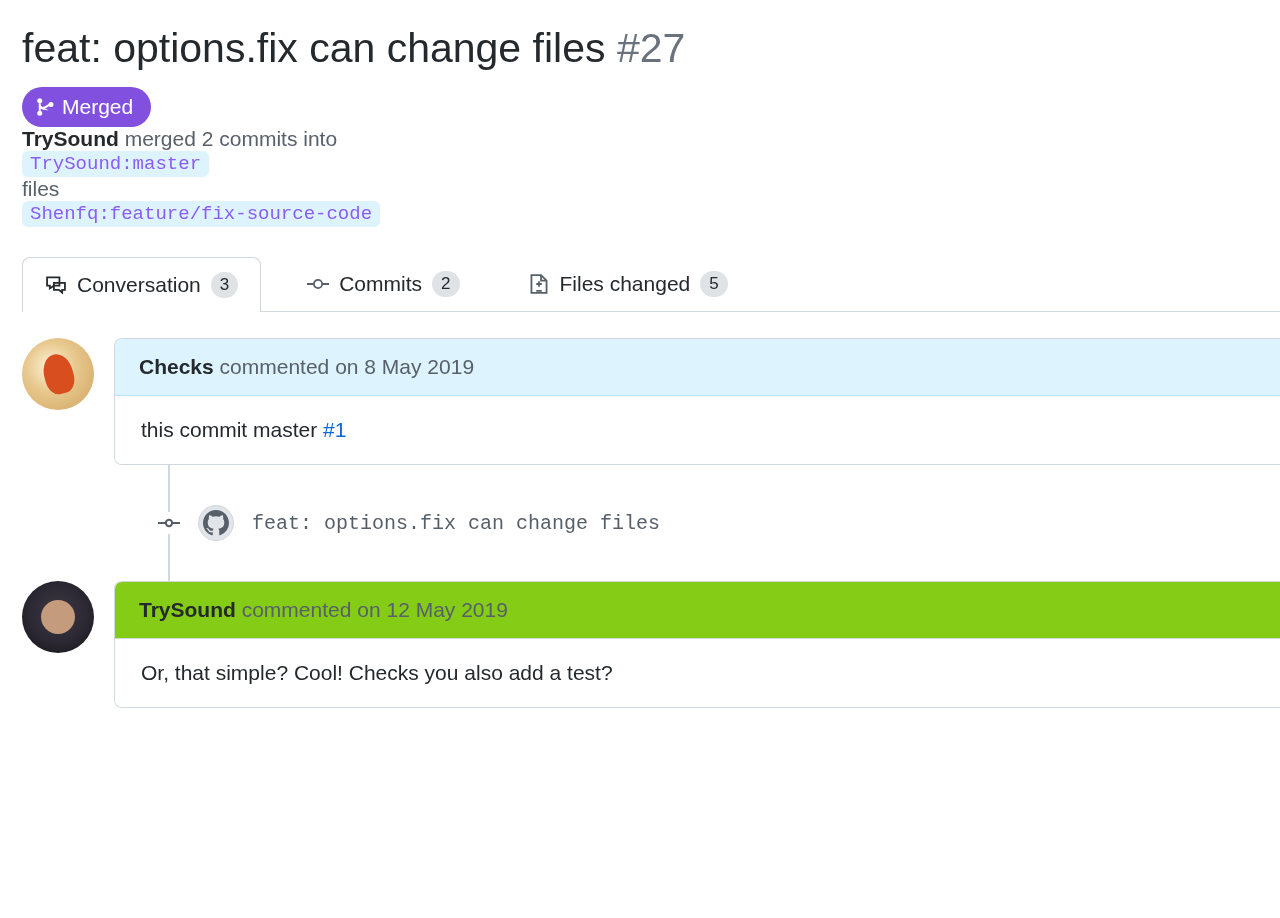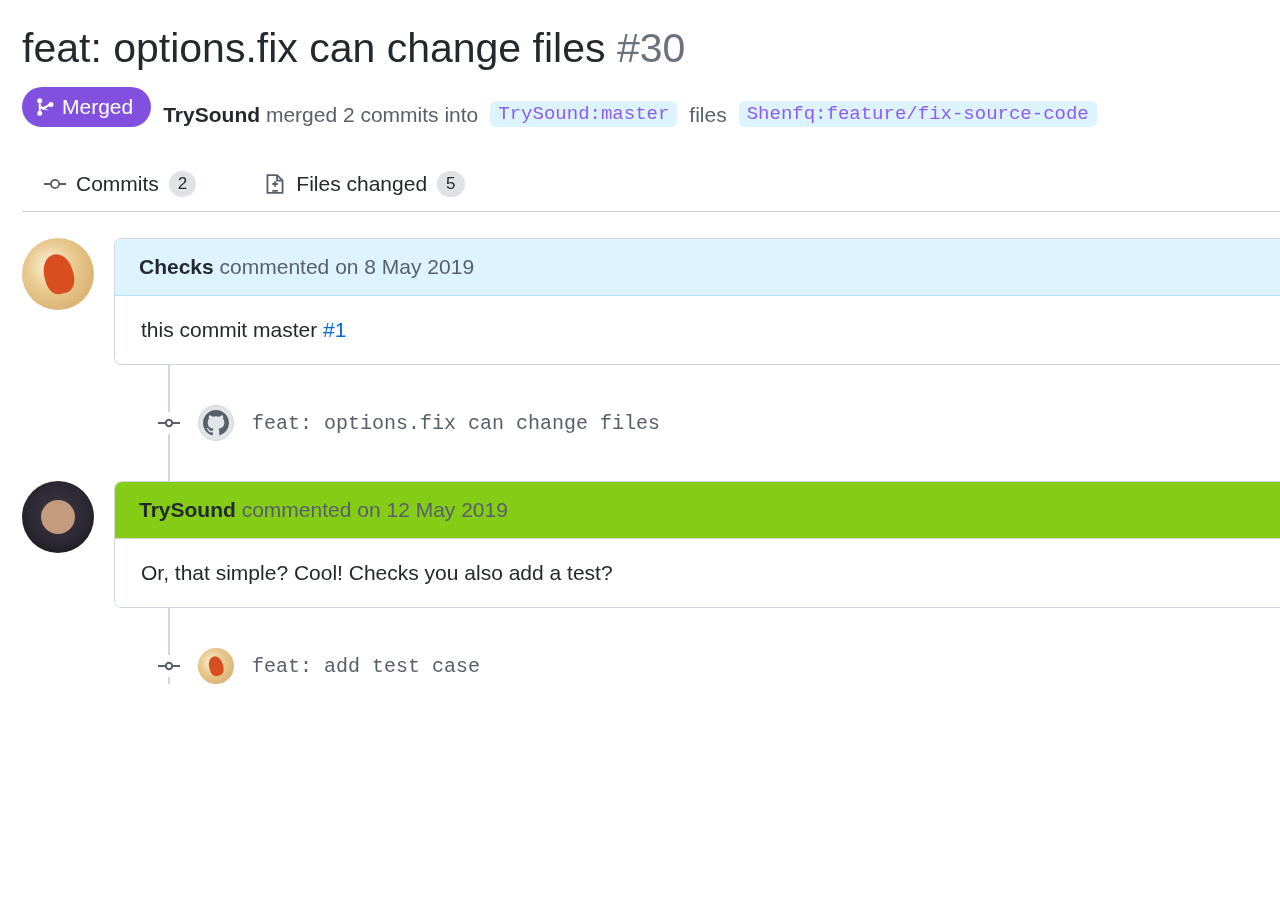--- a/index.html
+++ b/index.html
@@ -20,26 +20,26 @@
   .title {
     font-size: 41px;
     font-weight: 400;
     line-height: 1.2;
     margin: 0;
   }
   .title-bold { font-weight: 400; color: #24292e; }
   .title-num { color: #6a737d; font-weight: 300; }
   .meta-row {
     display: flex;
-    align-items: flex-end;
-    gap: 12px;
+    align-items: flex-start;
     flex-wrap: wrap;
     font-size: 21px;
     color: #586069;
     margin-bottom: 30px;
+    flex-direction: column;
   }
   .state-badge {
     display: inline-flex;
     align-items: center;
     gap: 6px;
     background: #8250df;
     color: #fff;
     border-radius: 999px;
     padding: 8px 18px 8px 14px;
     font-size: 21px;
@@ -231,21 +231,21 @@
   .icon-svg { display:block; }
 </style>
 </head>
 <body>
 
 <div class="container">
 
   <div class="title-row">
     <h1 class="title">
       <span class="title-bold">feat: options.fix can change files</span>
-      <span class="title-num">#30</span>
+      <span class="title-num">#27</span>
     </h1>
   </div>
 
   <div class="meta-row">
     <span class="state-badge">
       <svg class="icon-svg" width="20" height="20" viewBox="0 0 16 16" fill="currentColor">
           <path d="M5 3a2 2 0 1 1-4 0 2 2 0 0 1 4 0Zm0 10a2 2 0 1 1-4 0 2 2 0 0 1 4 0Zm9-7a2 2 0 1 1-4 0 2 2 0 0 1 4 0ZM3 5v6M3 7c0 3 3 3.5 6 3.5h1"></path>
           <path fill="none" stroke="currentColor" stroke-width="1.6" d="M3 5v6M3 7c2 3.5 5 1 8-1"></path>
         </svg>
       <span>Merged</span>
@@ -253,20 +253,28 @@
     <span>
       <span class="meta-strong">TrySound</span>
       <span>merged 2 commits into</span>
     </span>
     <span class="branch-chip">TrySound:master</span>
     <span>files</span>
     <span class="branch-chip">Shenfq:feature/fix-source-code</span>
   </div>
 
   <div class="tabs">
+    <div class="tab active">
+      <svg class="icon-svg" width="22" height="22" viewBox="0 0 16 16" fill="none" stroke="#24292e" stroke-width="1.3">
+          <path d="M1.5 2.5h9v6h-4l-3 2v-2h-2z"></path>
+          <path d="M6.5 6.5h8v5h-2v2l-2.5-2h-3.5z"></path>
+        </svg>
+      <span>Conversation</span>
+      <span class="counter">3</span>
+    </div>
     <div class="tab">
       <svg class="icon-svg" width="22" height="22" viewBox="0 0 16 16" fill="none" stroke="#57606a" stroke-width="1.3">
           <circle cx="8" cy="8" r="3"></circle>
           <path d="M0 8h5M11 8h5"></path>
         </svg>
       <span>Commits</span>
       <span class="counter">2</span>
     </div>
     <div class="tab">
       <svg class="icon-svg" width="22" height="22" viewBox="0 0 16 16" fill="none" stroke="#57606a" stroke-width="1.3">
@@ -319,26 +327,16 @@
           <span>commented</span>
           <span>on</span>
           <span>12 May 2019</span>
         </div>
         <div class="comment-body">
           <span>Or, that simple? Cool! Checks you also add a test?</span>
         </div>
       </div>
     </div>
 
-    <div class="commit-row">
-      <span class="commit-dot">
-        <svg class="icon-svg" width="22" height="22" viewBox="0 0 16 16" fill="none" stroke="#57606a" stroke-width="1.5">
-            <circle cx="8" cy="8" r="2.3"></circle>
-            <path d="M0 8h5.5M10.5 8H16"></path>
-          </svg>
-      </span>
-      <span class="commit-avatar user1"></span>
-      <span>feat: add test case</span>
-    </div>
 
   </div>
 
 </div>
 
 </body></html>

